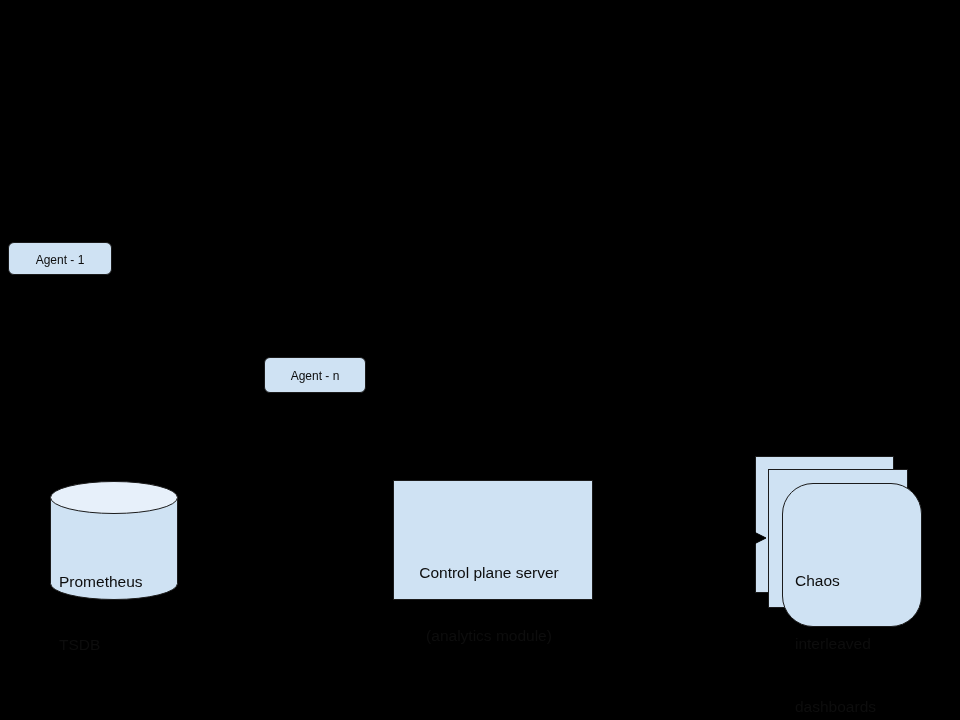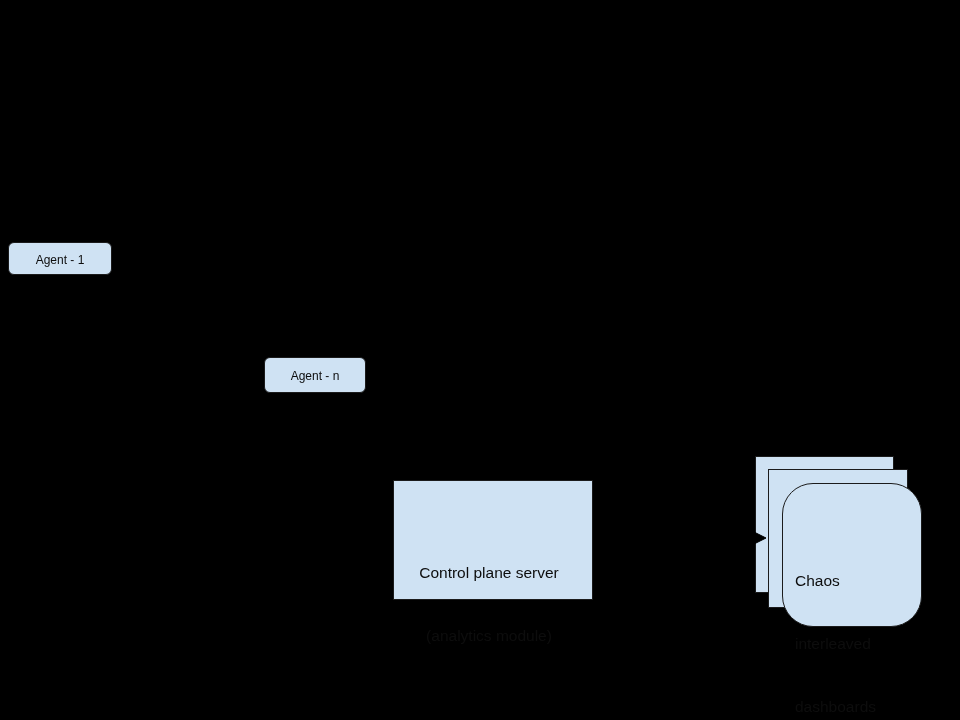--- a/index.html
+++ b/index.html
@@ -99,20 +99,30 @@
 
   <div class="agent-box" style="left: 8px; top: 242px; width: 104px; height: 33px;">
     <span class="agent-label" style="top: 6.5px;">Agent - 1</span>
   </div>
 
 
   <div class="agent-box" style="left: 264px; top: 325px; width: 102px; height: 36px; margin-top: 32px;">
     <span class="agent-label" style="top: 8px;">Agent - n</span>
   </div>
 
+  <div class="cylinder-wrap" id="cylinder-wrap" style="left: 50px; top: 481px;">
+    <svg id="cylinder-svg" width="128" height="119" viewBox="0 0 128 119">
+      <path id="cyl-body" d="M0.5,16.5 L0.5,102.5 A63.5,16 0 0 0 127.5,102.5 L127.5,16.5 Z" fill="#cfe2f3" stroke="#1b1b1b" stroke-width="1"></path>
+      <ellipse id="cyl-top" cx="64" cy="16.5" rx="63.5" ry="16" fill="#e7f0fa" stroke="#1b1b1b" stroke-width="1"></ellipse>
+    </svg>
+    <div class="node-text left" id="tsdb-text" style="left: 9px; top: 48px;">
+      <div>Prometheus</div>
+      <div>TSDB</div>
+    </div>
+  </div>
 
   <div class="rect-box" id="server-box" style="left: 393px; top: 480px; width: 200px; height: 120px;">
     <div class="node-text center" id="server-text" style="left: 0px; right: 8px; top: 39px; text-align: center;">
       <div>Control plane server</div>
       <div>(analytics module)</div>
     </div>
   </div>
 
   <div class="stack-sheet" id="sheet-back" style="left: 755px; top: 456px; width: 139px; height: 137px;"></div>
   <div class="stack-sheet" id="sheet-middle" style="left: 768px; top: 469px; width: 140px; height: 139px;"></div>

